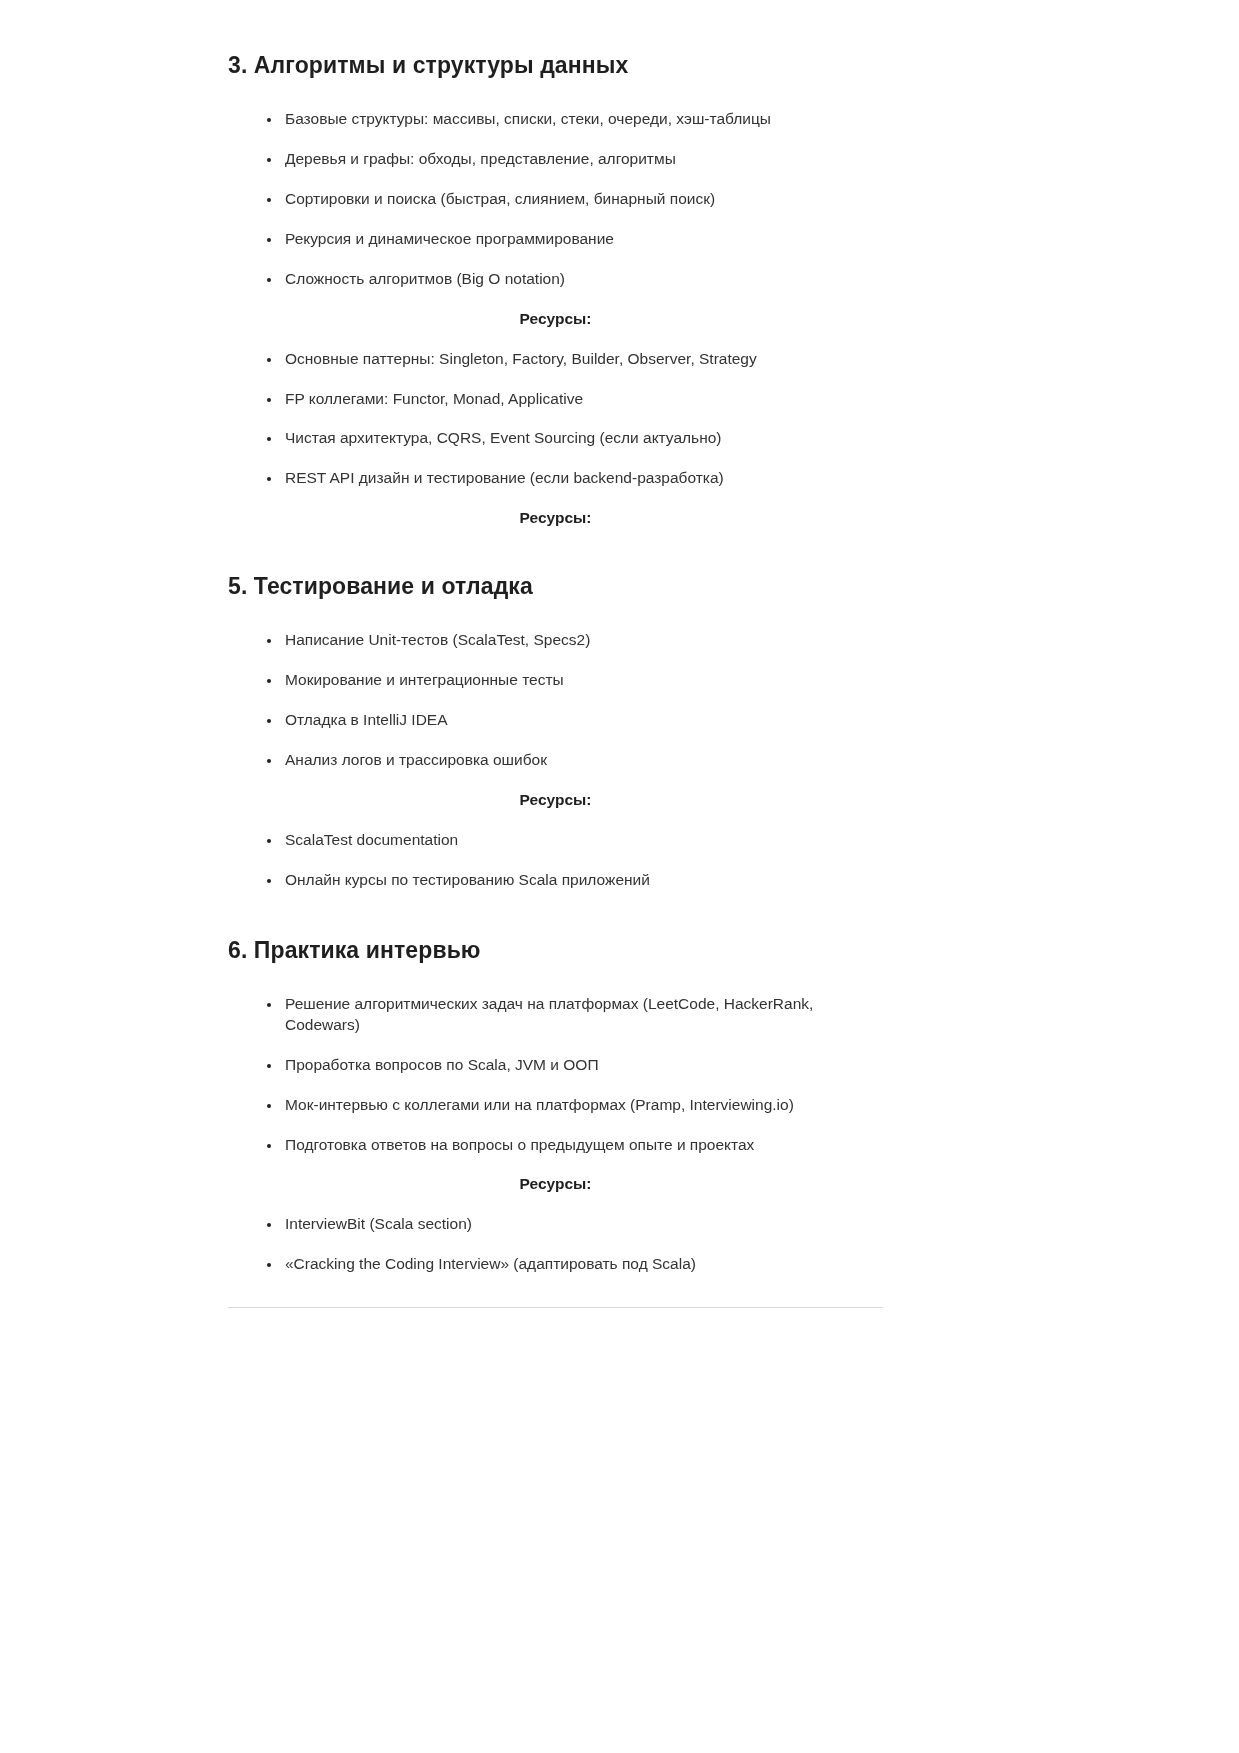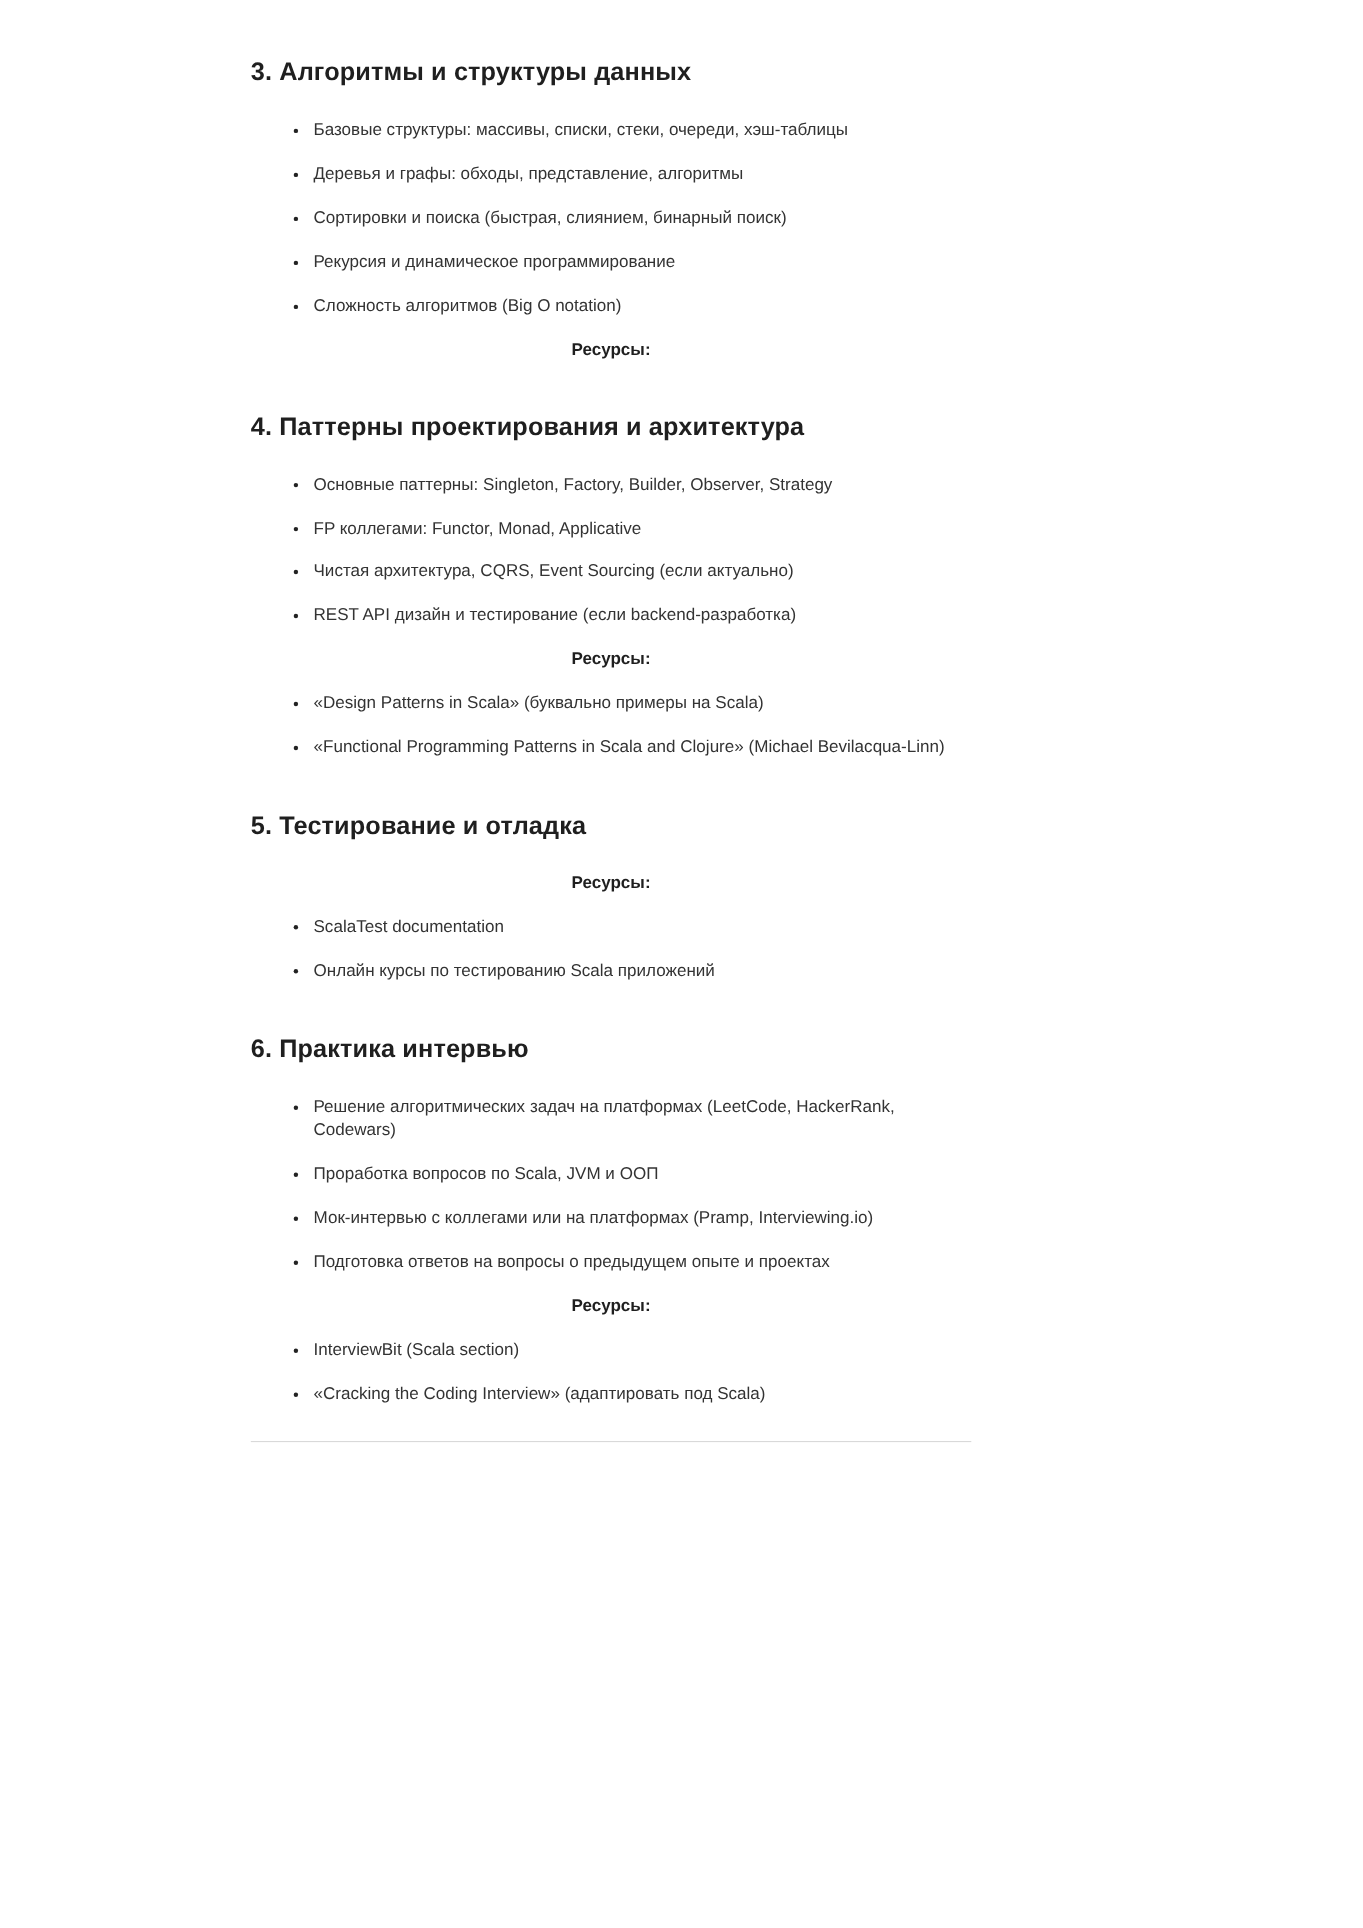--- a/index.html
+++ b/index.html
@@ -74,36 +74,37 @@
         <li>Базовые структуры: массивы, списки, стеки, очереди, хэш-таблицы</li>
         <li>Деревья и графы: обходы, представление, алгоритмы</li>
         <li>Сортировки и поиска (быстрая, слиянием, бинарный поиск)</li>
         <li>Рекурсия и динамическое программирование</li>
         <li>Сложность алгоритмов (Big O notation)</li>
       </ul>
       <p class="resources-label">Ресурсы:</p>
     </section>
 
     <section>
-      <h2 class="section-title">4. Паттерны проектирования и архитектура</h2>
       <ul class="bullet-list">
         <li>Основные паттерны: Singleton, Factory, Builder, Observer, Strategy</li>
         <li>FP коллегами: Functor, Monad, Applicative</li>
         <li>Чистая архитектура, CQRS, Event Sourcing (если актуально)</li>
         <li>REST API дизайн и тестирование (если backend-разработка)</li>
       </ul>
       <p class="resources-label">Ресурсы:</p>
-      <ul class="bullet-list">
-        <li>«Design Patterns in Scala» (буквально примеры на Scala)</li>
-        <li>«Functional Programming Patterns in Scala and Clojure» (Michael Bevilacqua-Linn)</li>
-      </ul>
     </section>
 
     <section>
       <h2 class="section-title">5. Тестирование и отладка</h2>
+      <ul class="bullet-list">
+        <li>Написание Unit-тестов (ScalaTest, Specs2)</li>
+        <li>Мокирование и интеграционные тесты</li>
+        <li>Отладка в IntelliJ IDEA</li>
+        <li>Анализ логов и трассировка ошибок</li>
+      </ul>
       <p class="resources-label">Ресурсы:</p>
       <ul class="bullet-list">
         <li>ScalaTest documentation</li>
         <li>Онлайн курсы по тестированию Scala приложений</li>
       </ul>
     </section>
 
     <section>
       <h2 class="section-title">6. Практика интервью</h2>
       <ul class="bullet-list">

